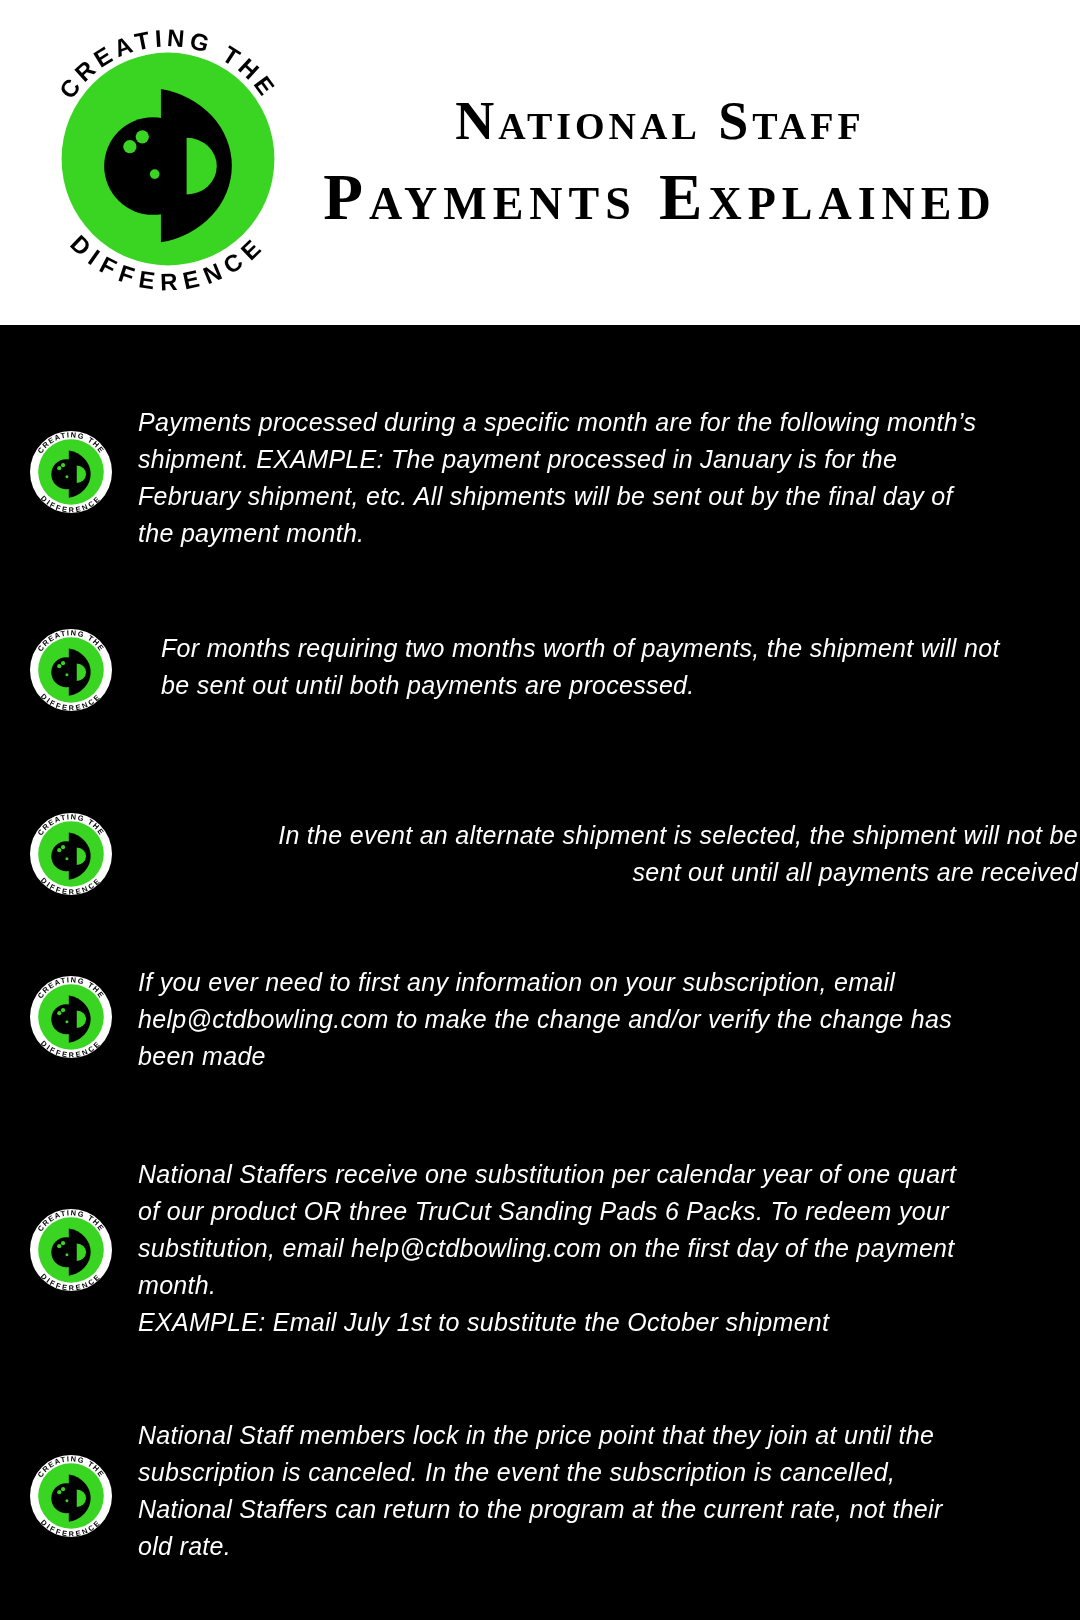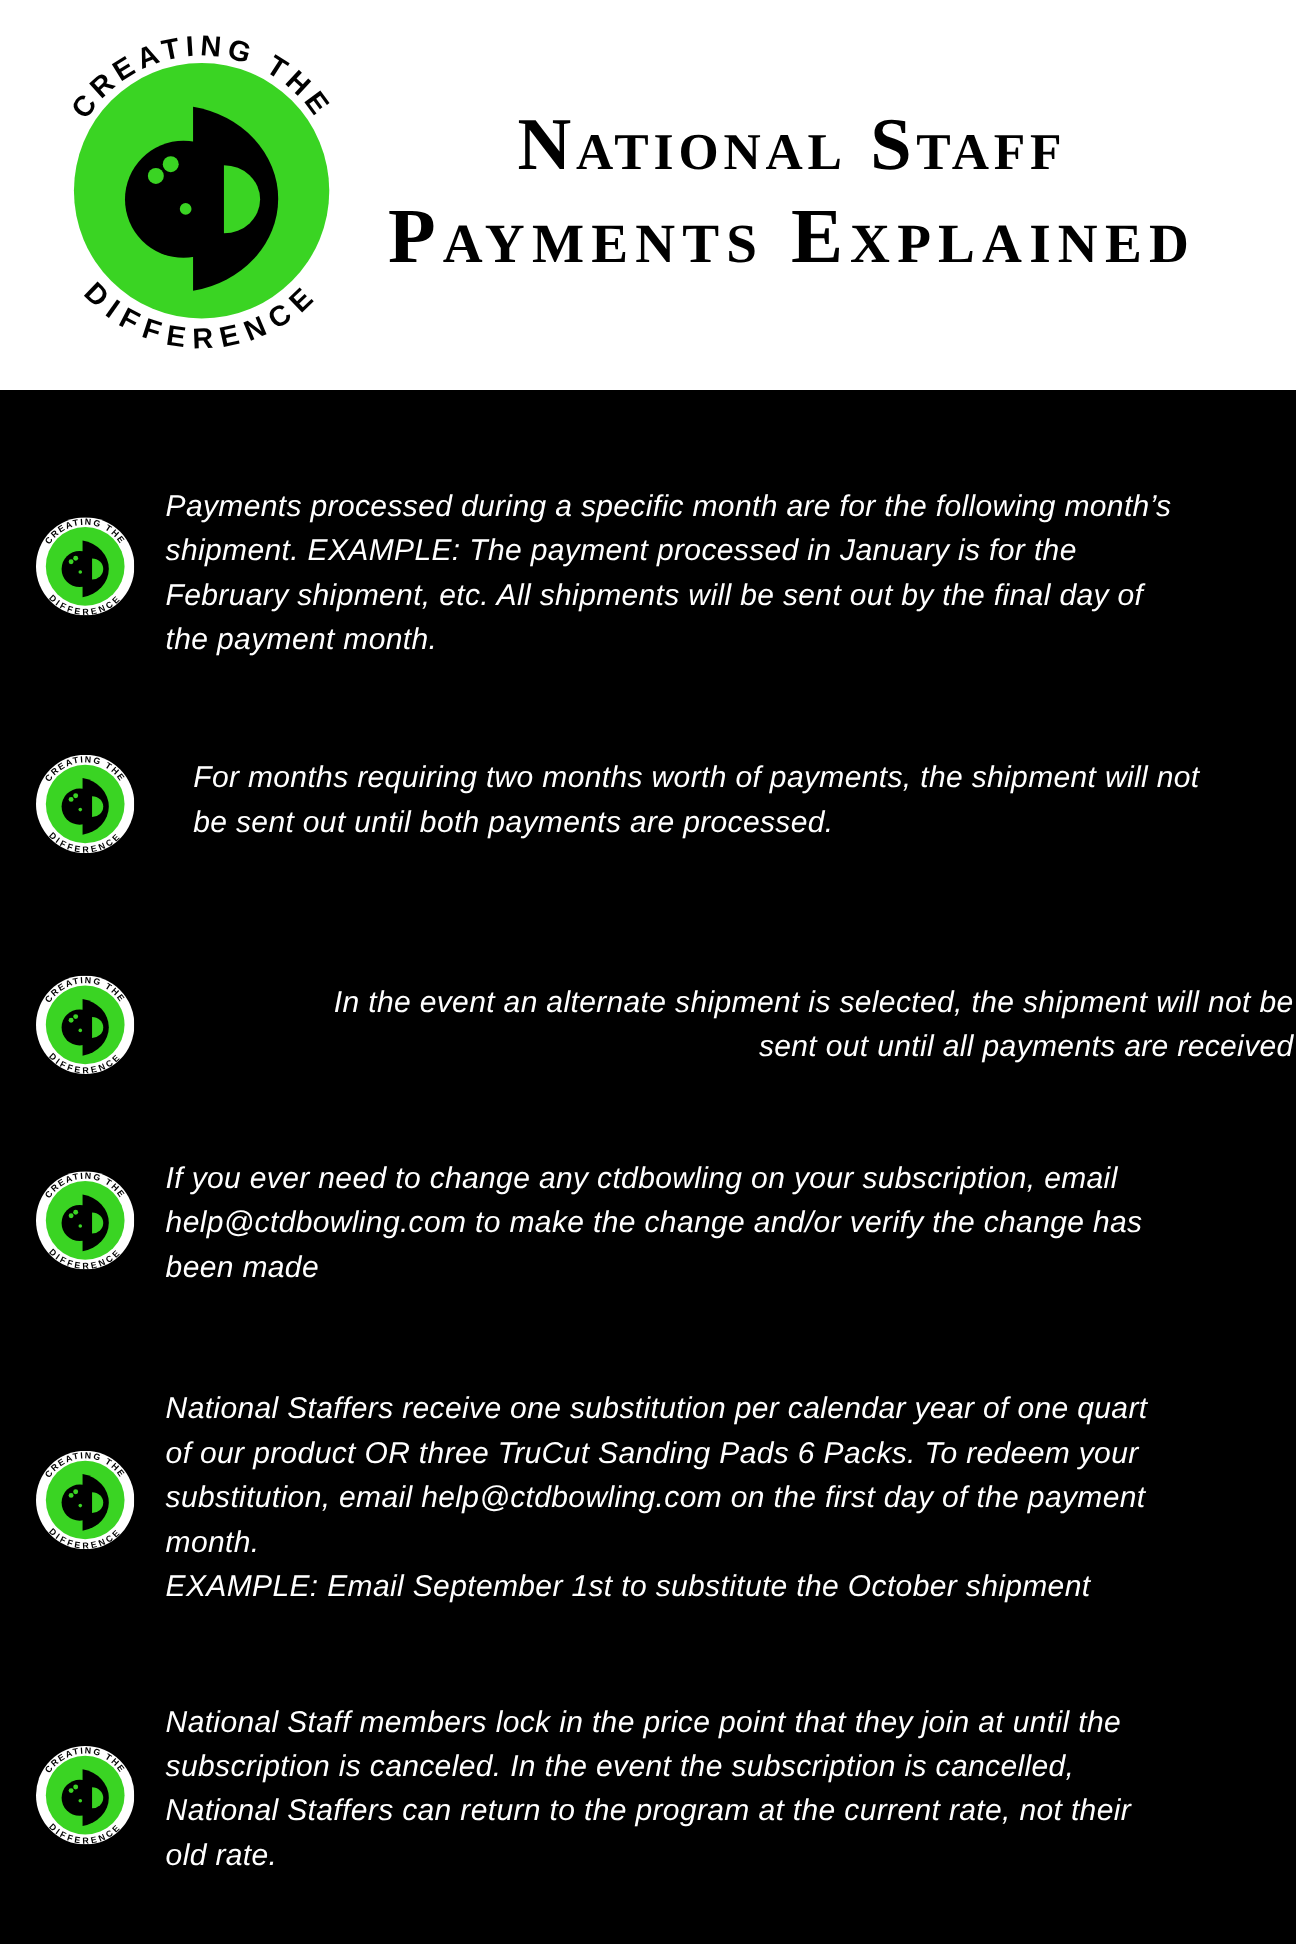--- a/index.html
+++ b/index.html
@@ -32,21 +32,21 @@
     top: 81px;
     left: 240px;
     width: 840px;
     text-align: center;
     color: #000000;
     font-family: "Liberation Serif", serif;
     font-variant: small-caps;
     font-weight: bold;
   }
   .title-line1 {
-    font-size: 62px;
+    font-size: 54px;
     line-height: 80px;
     letter-spacing: 4px;
     white-space: nowrap;
   }
   .title-line2 {
     font-size: 65px;
     line-height: 68px;
     margin-top: 2px;
     letter-spacing: 6px;
     white-space: nowrap;
@@ -138,32 +138,32 @@
 
   <svg class="bullet-icon i3" viewBox="0 0 300 300">
       <use href="#ctd-logo"></use>
     </svg>
   <div class="bullet-text t3">In the event an alternate shipment is selected, the shipment will not be
 sent out until all payments are received</div>
 
   <svg class="bullet-icon i4" viewBox="0 0 300 300">
       <use href="#ctd-logo"></use>
     </svg>
-  <div class="bullet-text t4">If you ever need to change any ctdbowling on your subscription, email
+  <div class="bullet-text t4">If you ever need to first any information on your subscription, email
 help@ctdbowling.com to make the change and/or verify the change has
 been made</div>
 
   <svg class="bullet-icon i5" viewBox="0 0 300 300">
       <use href="#ctd-logo"></use>
     </svg>
   <div class="bullet-text t5">National Staffers receive one substitution per calendar year of one quart
 of our product OR three TruCut Sanding Pads 6 Packs. To redeem your
 substitution, email help@ctdbowling.com on the first day of the payment
 month.
-EXAMPLE: Email September 1st to substitute the October shipment</div>
+EXAMPLE: Email July 1st to substitute the October shipment</div>
 
   <svg class="bullet-icon i6" viewBox="0 0 300 300">
       <use href="#ctd-logo"></use>
     </svg>
   <div class="bullet-text t6">National Staff members lock in the price point that they join at until the
 subscription is canceled. In the event the subscription is cancelled,
 National Staffers can return to the program at the current rate, not their
 old rate.</div>
 
 </div>

